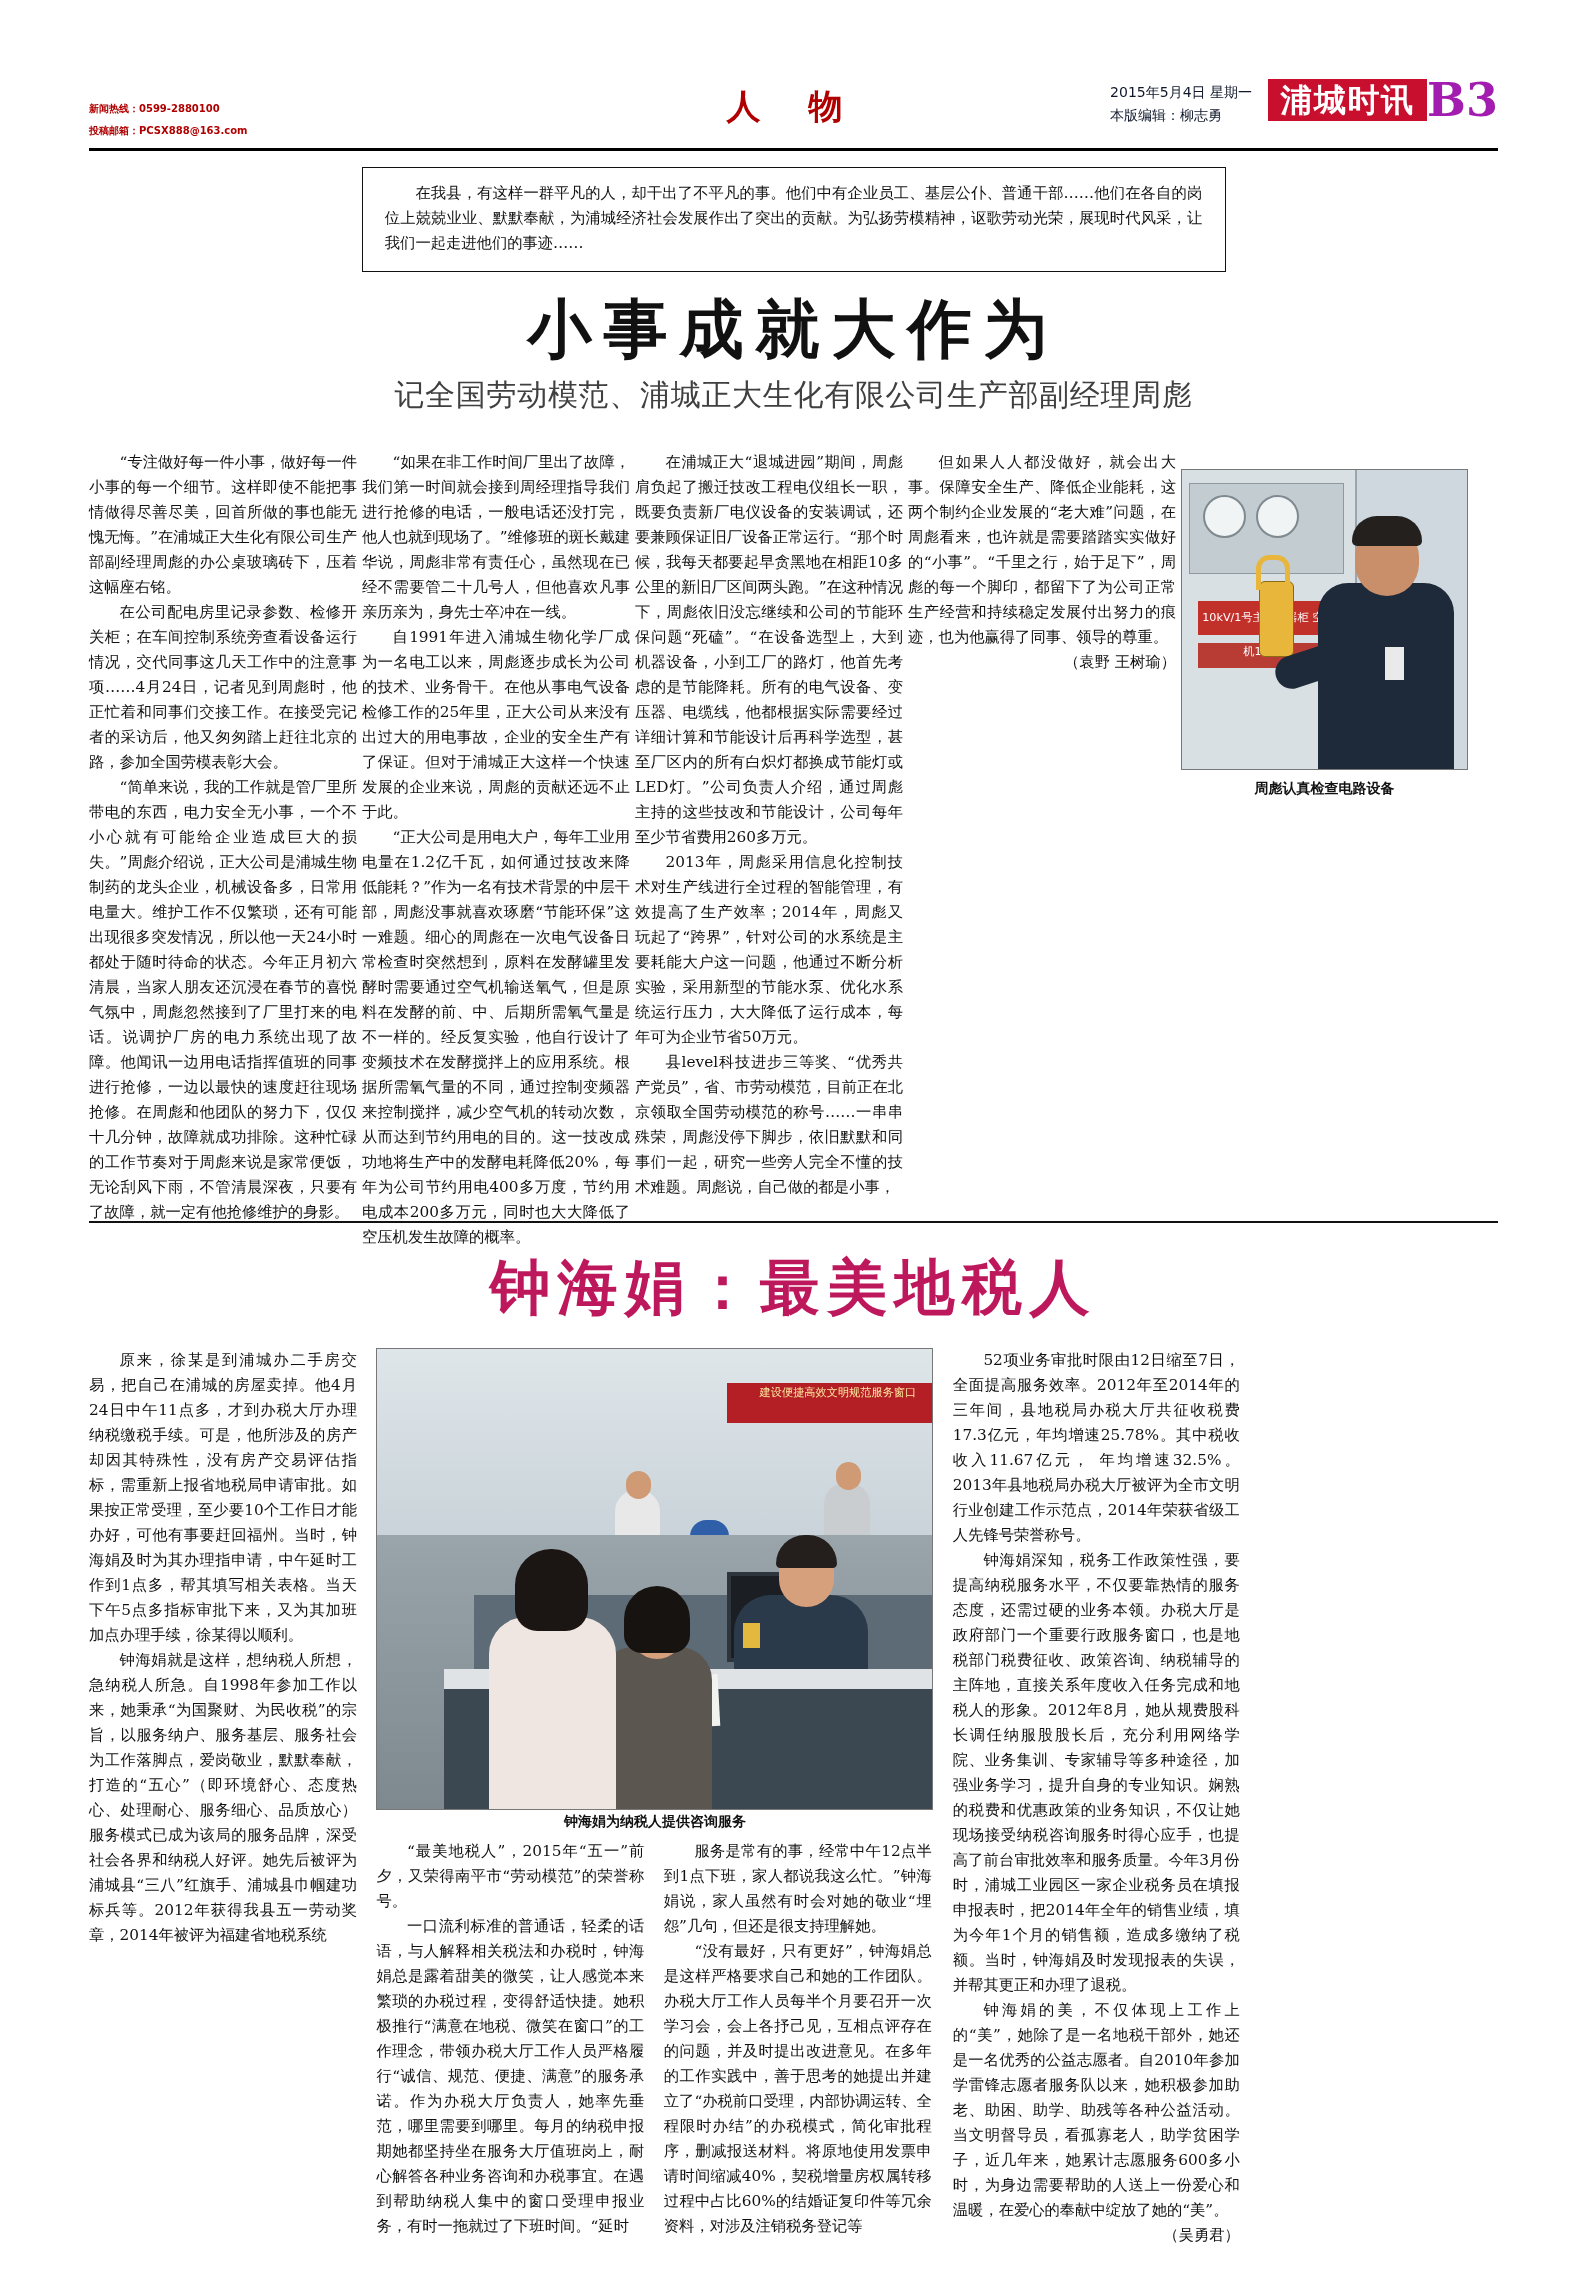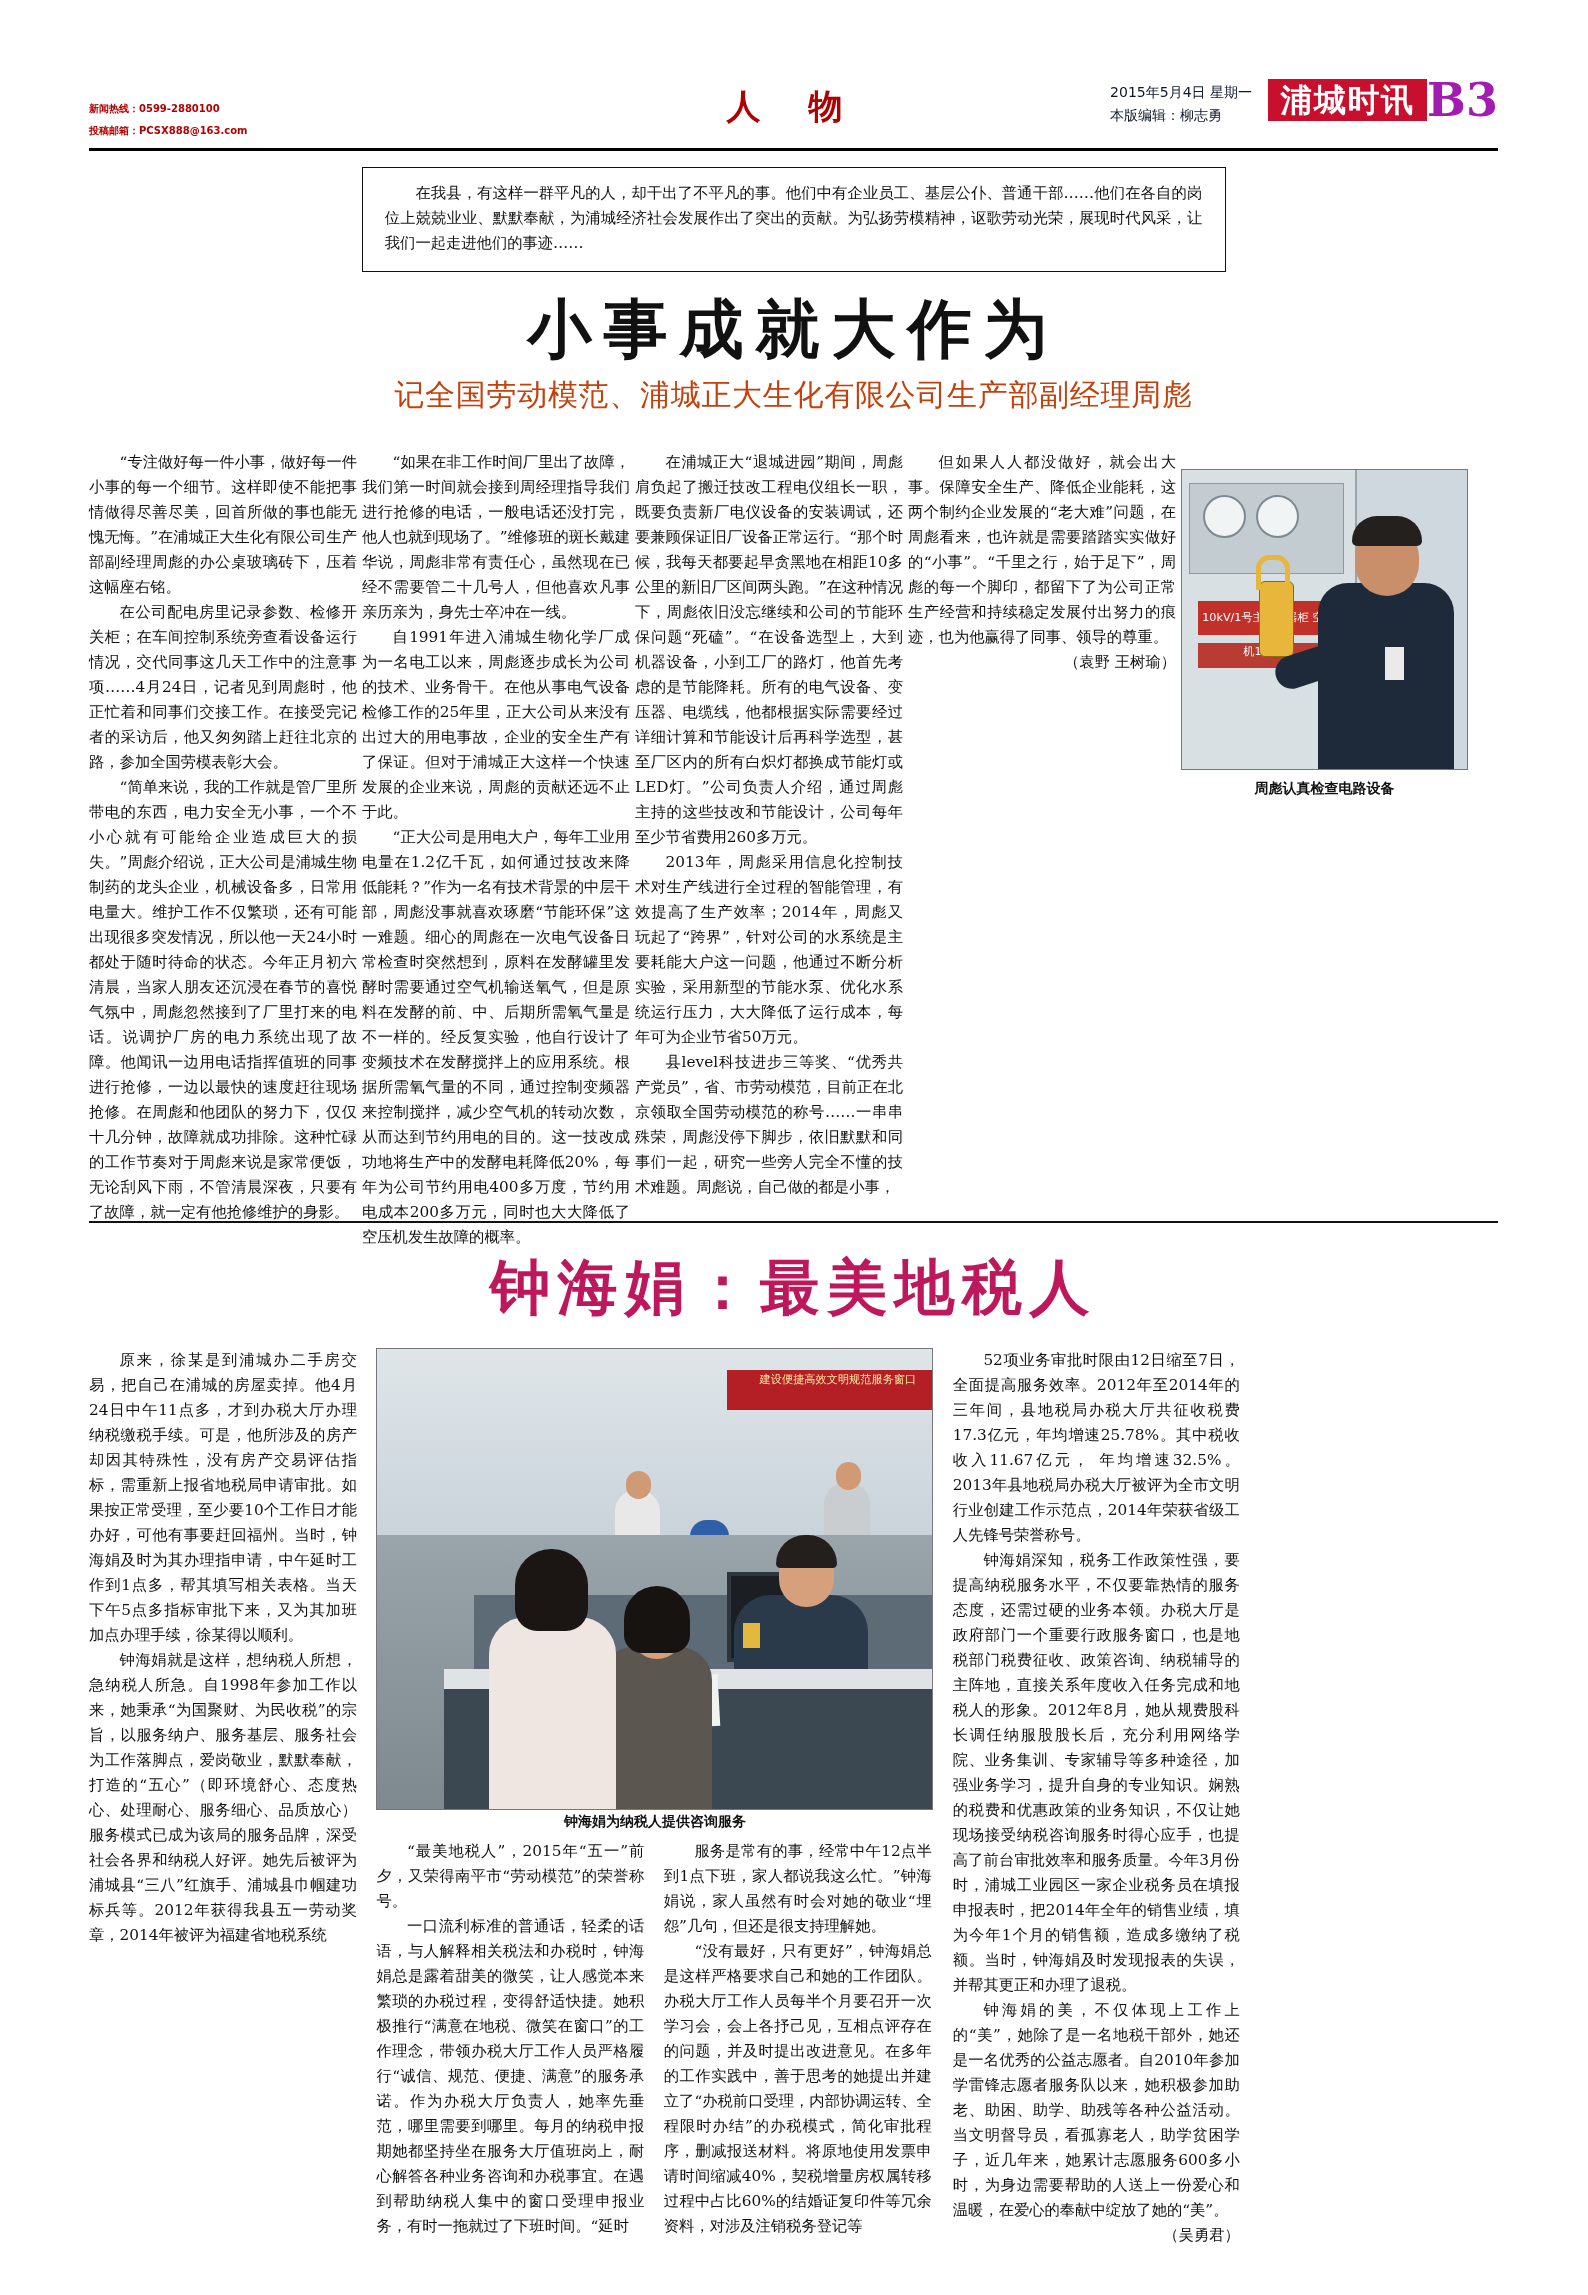--- a/index.html
+++ b/index.html
@@ -114,21 +114,21 @@
     font-family: "DejaVu Serif", "Liberation Serif", serif;
     font-size: 64px;
     font-weight: bold;
     letter-spacing: 12px;
     color: #111;
     line-height: 74px;
   }
   .subhead {
     font-family: "DejaVu Serif", "Liberation Serif", serif;
     font-size: 30px;
-    color: #c2410c;
+    color: #404040;
     margin-top: 9px;
     letter-spacing: 0.7px;
   }
 
   
   .art1 {
     margin-top: 34px;
     display: flex;
     gap: 5px;
     height: 752px;
@@ -221,21 +221,21 @@
     height: 462px;
     position: relative;
     overflow: hidden;
     border: 0.7px solid #777;
     box-sizing: border-box;
     background: #b9c0c6;
     margin-bottom: 3px;
   }
   
   .p2-wall { position:absolute; left:0; top:0; right:0; height:186px; background:linear-gradient(#dfe6ea,#c9d3d9); }
-  .p2-banner { position:absolute; left:350px; top:21px; width:221px; height:40px; background:#b31f24; color:#ffe9a0; font-size:11.2px; text-align:center; line-height:19.4px; font-family:"DejaVu Sans",sans-serif;}
+  .p2-banner { position:absolute; left:350px; top:34px; width:221px; height:40px; background:#b31f24; color:#ffe9a0; font-size:11.2px; text-align:center; line-height:19.4px; font-family:"DejaVu Sans",sans-serif;}
   .p2-floor { position:absolute; left:0; top:186px; right:0; bottom:0; background:linear-gradient(#9aa4ab,#7e888f); }
   .p2-counter { position:absolute; left:97px; top:246px; width:462px; height:89px; background:#5d6b76; }
   .p2-desk { position:absolute; left:67px; top:320px; width:491px; height:141px; background:#3c4851; }
   .p2-deskTop { position:absolute; left:67px; top:320px; width:491px; height:19.4px; background:#dfe3e6; }
   .p2-paper { position:absolute; left:223px; top:328px; width:119px; height:52px; background:#f2f2ee; transform:rotate(-3deg); }
   .p2-mon { position:absolute; left:350px; top:223px; width:89px; height:82px; background:#1b1f24; border:4.5px solid #2e353c; }
   .p2-officer-body { position:absolute; left:357px; top:246px; width:134px; height:194px; background:#2b3a4a; border-radius:37px 37px 0 0;}
   .p2-officer-head { position:absolute; left:402px; top:195px; width:55px; height:63px; background:#d7a07c; border-radius:28px;}
   .p2-officer-hair { position:absolute; left:399px; top:186px; width:61px; height:33px; background:#241f1c; border-radius:31px 31px 4.5px 4.5px;}
   .p2-badge { position:absolute; left:366px; top:274px; width:16.4px; height:25px; background:#e2b93c;}

